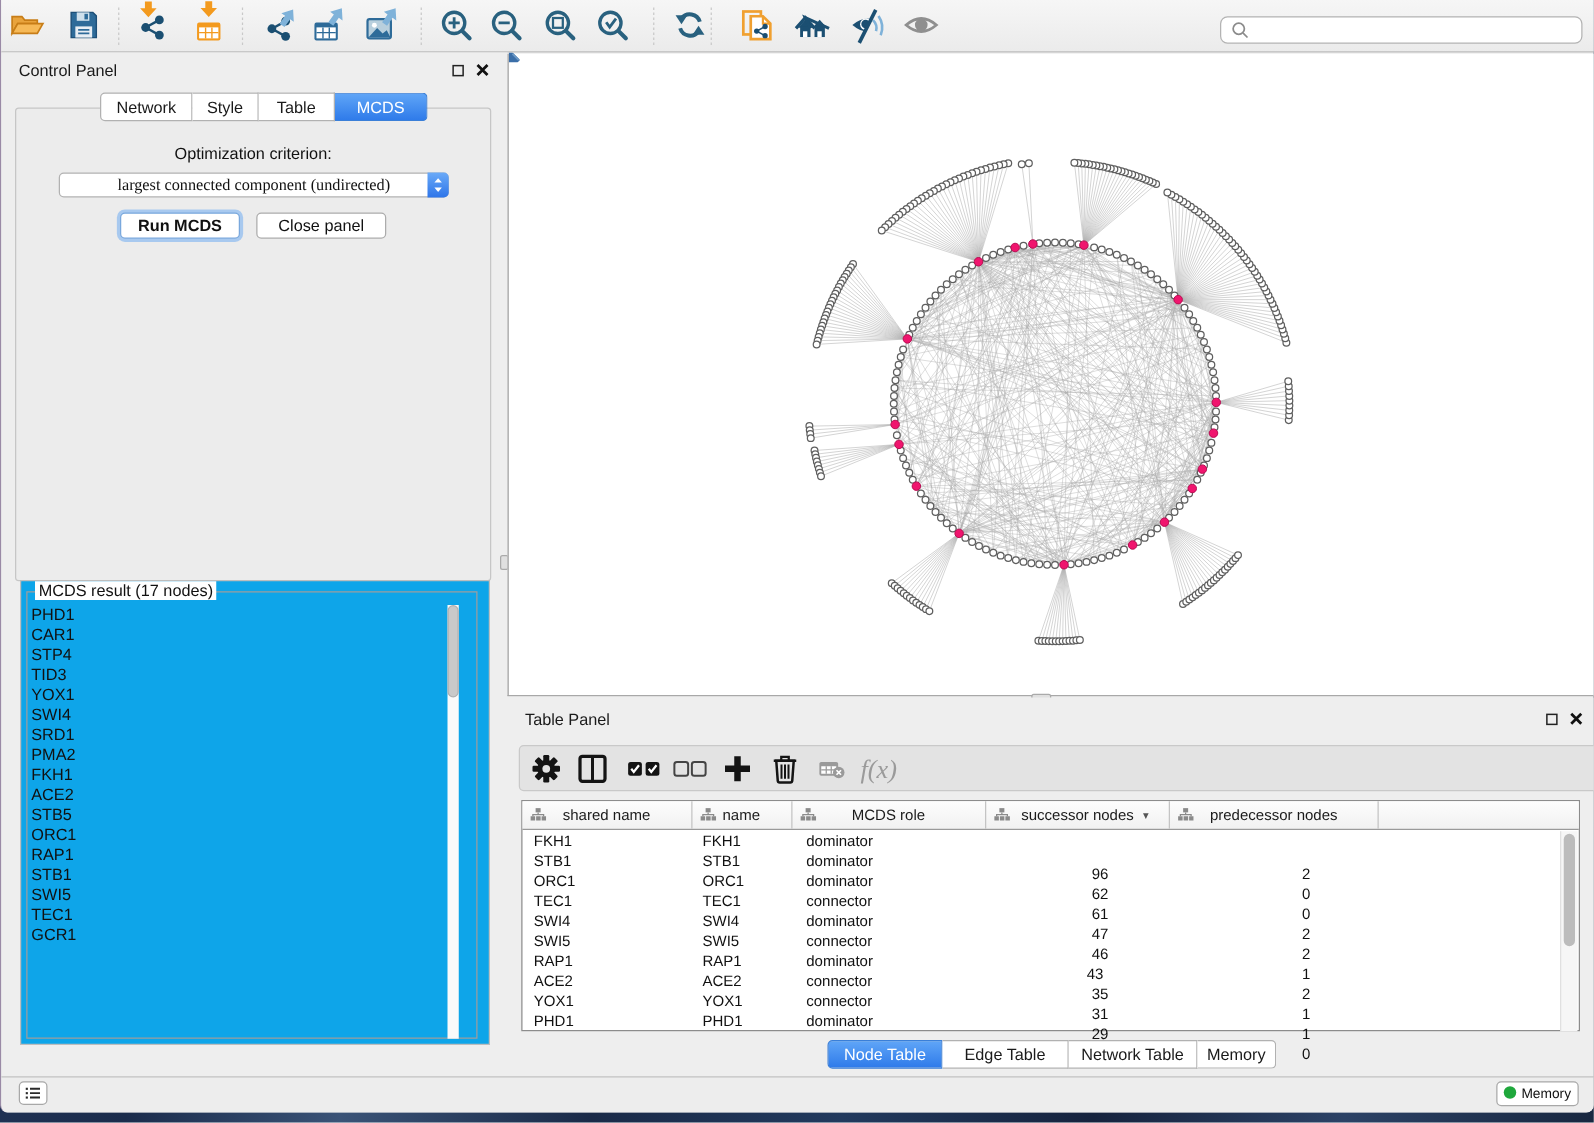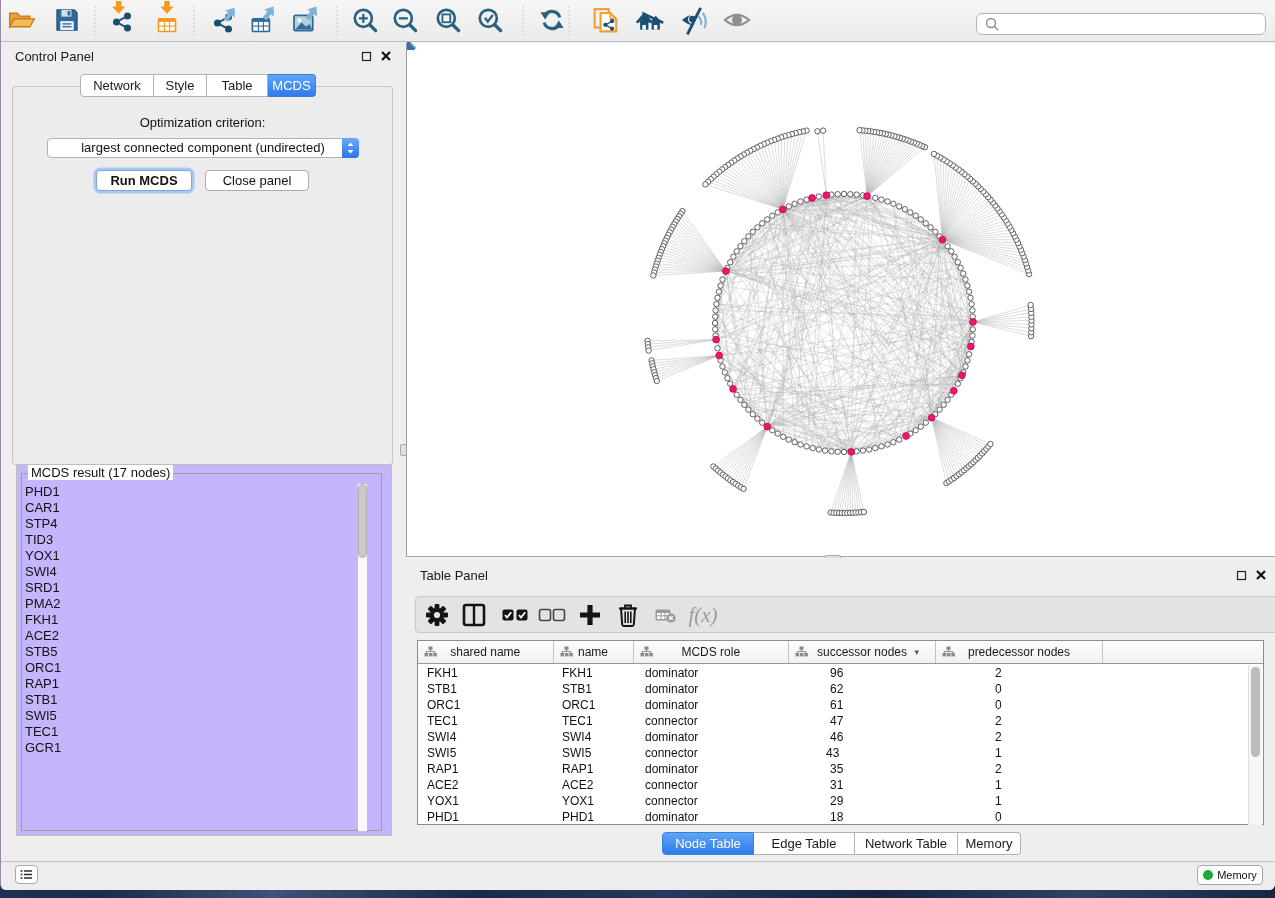--- a/index.html
+++ b/index.html
@@ -27,30 +27,30 @@
   .tabseg .t.first { border-left:1px solid #b1b1b1; border-radius:4px 0 0 4px; }
   .tabseg .t.last { border-radius:0 4px 4px 0; }
   .tabseg .t.sel { background:linear-gradient(#5fa5f7,#2f7bea); color:#fff; border-color:#3a7fd8; }
   
   #tabcontent { position:absolute; left:11px; top:44px; width:381px; height:379px;
     background:#ececec; border:1px solid #c6c6c6; border-radius:3px; }
   #optlabel { position:absolute; left:0; top:28px; width:100%; text-align:center;
     font-size:13px; color:#111; }
   #combo { position:absolute; left:34px; top:51px; width:312px; height:20px;
     background:#fff; border:1px solid #b2b2b2; border-radius:4px; font-size:13px;
-    color:#111; line-height:18px; text-align:center; }
+    color:#111; line-height:18px; text-align:center;font-family:Liberation Serif, serif; }
   #combo .cap { position:absolute; right:-1px; top:-1px; width:17px; height:20px;
     background:linear-gradient(#6aaaf8,#2e75e9); border-radius:0 4px 4px 0; }
   .btn { position:absolute; height:21px; background:#fff; border:1px solid #acacac;
     border-radius:4px; font-size:13px; color:#111; text-align:center; line-height:19px; }
   #runbtn { left:83px; top:83px; width:96px; box-shadow:0 0 0 2.5px #a8c9ef; border-color:#7aa8dd;font-weight:bold; }
   #closebtn { left:192px; top:83px; width:104px; }
   
   #resultbox { position:absolute; left:15px; top:422px; width:376px; height:372px;
-    background:#c4b5fd; border:1px solid #bdbdbd; }
+    background:#0ea5e9; border:1px solid #bdbdbd; }
   #fieldset { position:absolute; left:4px; top:8px; right:9px; bottom:4px;
     border:1px solid #9d9d9d; }
   #legend { position:absolute; left:6px; top:-9px; background:#fff; padding:0 3px;
     font-size:13px; color:#111; }
   #mlist { position:absolute; left:3px; top:10px; font-size:13px; color:#111; line-height:16px; }
   #mscroll { position:absolute; right:14px; top:10px; width:9px; height:347px; background:#fafafa; }
   #mthumb { position:absolute; left:0px; top:0px; width:9px; height:74px;
     background:#c9c9c9; border:1px solid #b0b0b0; border-radius:5px; }
   
   #vsplit { position:absolute; left:399px; top:444px; width:7px; height:12px;
@@ -69,21 +69,21 @@
   #tpanel { position:absolute; left:405px; top:558px; width:870px; height:303px; background:#eeeeee; }
   #ttoolbar { position:absolute; left:9px; top:38px; width:955px; height:37px;
     background:#e3e3e3; border:1px solid #c9c9c9; border-radius:4px; }
   #ttable { position:absolute; left:11px; top:82px; width:847px; height:185px;
     background:#fff; border:1px solid #8c8c8c; font-size:12px; color:#111; }
   .thead { position:absolute; left:0; top:0; right:0; height:23px;
     background:linear-gradient(#fdfdfd,#f1f1f1); border-bottom:1px solid #999; }
   .thcell { position:absolute; top:0; height:22px; border-right:1px solid #c4c4c4;
     text-align:center; line-height:22px; font-size:12px; color:#1a1a1a; }
   .trow { position:absolute; left:0; height:16px; line-height:16px; }
-  .num { position:absolute; text-align:left; }
+  .num { position:absolute; text-align:center;margin-top:26px; }
   #tscroll { position:absolute; right:1px; top:24px; width:14px; height:160px;
     background:#f6f6f6; border-left:1px solid #e0e0e0; }
   #tthumb { position:absolute; left:2px; top:2px; width:9px; height:90px;
     background:#bcbcbc; border-radius:5px; }
   
   
   #statusbar { position:absolute; left:0; top:861px; width:1275px; height:29px;
     background:#ededed; border-top:1px solid #c2c2c2;text-decoration:underline; }
   .sbtn { position:absolute; background:#fff; border:1px solid #a8a8a8; border-radius:4px; }
 </style>
@@ -263,21 +263,21 @@
   <div id="cpanel">
     <div class="ptitle abs" style="left:14px;top:7px">Control Panel</div>
     <svg class="wicons" width="36" height="14" style="left:358px;top:8px">
         <rect x="3.5" y="2.5" width="8" height="8" fill="none" stroke="#222" stroke-width="1.2"></rect>
         <path d="M23 2 L31 10 M31 2 L23 10" stroke="#111" stroke-width="2.2"></path>
       </svg>
     <div class="tabseg" style="left:79px;top:32px;height:23px">
       <div class="t first" style="width:74px">Network</div>
       <div class="t" style="width:53px">Style</div>
       <div class="t" style="width:61px">Table</div>
-      <div class="t last sel" style="width:48px">MCDS</div>
+      <div class="t last sel" style="width:74px">MCDS</div>
     </div>
     <div id="tabcontent">
       <div id="optlabel">Optimization criterion:</div>
       <div id="combo">largest connected component (undirected)
         <div class="cap"><svg width="17" height="20">
               <path d="M8.5 4.5 L5.5 8 L11.5 8 Z" fill="#fff"></path>
               <path d="M8.5 15.5 L5.5 12 L11.5 12 Z" fill="#fff"></path>
             </svg></div>
       </div>
       <div class="btn" id="runbtn">Run MCDS</div>

